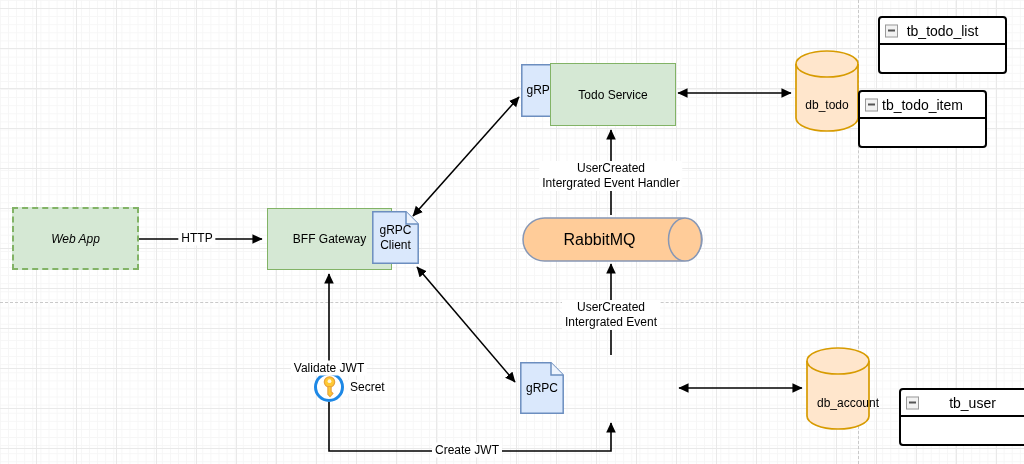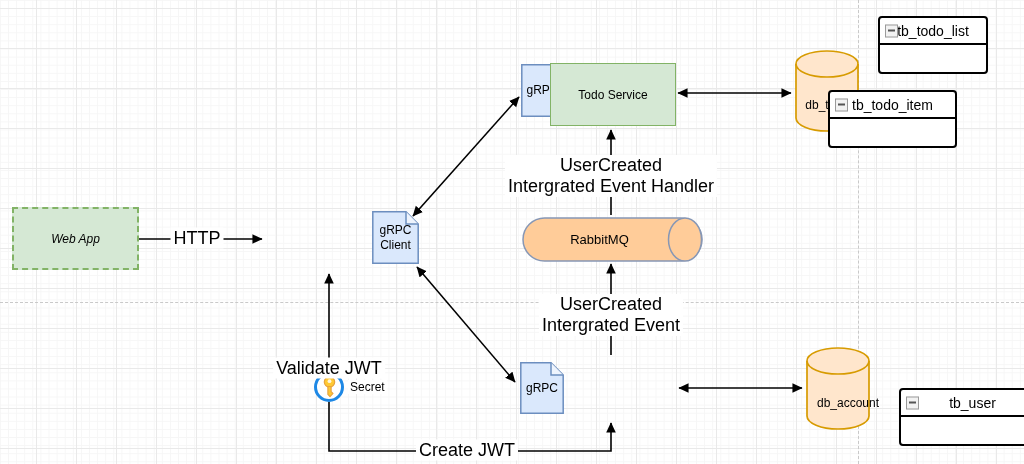--- a/index.html
+++ b/index.html
@@ -20,50 +20,53 @@
         font-size:12px;text-align:center;}
   .service{background:#d5e8d4;border:1px solid #82b366;border-radius:0;}
   .dashed{border:2px dashed #82b366;}
   .doc{position:absolute;}
   .doc .doc-label{position:absolute;inset:0;display:flex;align-items:center;justify-content:center;
         font-size:12px;line-height:15px;white-space:pre-line;text-align:center;}
   .cyl{position:absolute;}
   .cyl .cyl-label{position:absolute;left:0;right:0;bottom:20px;text-align:center;font-size:12px;}
   .queue{position:absolute;}
   .queue .q-label{position:absolute;inset:0;display:flex;align-items:center;justify-content:center;
-        font-size:13px;padding-right:26px;text-align:center;}
+        font-size:16px;padding-right:26px;text-align:center;}
   .dbtable{position:absolute;background:#fff;border:2px solid #000;border-radius:4px;box-sizing:border-box;}
   .dbtable .thead{position:relative;height:25px;border-bottom:2px solid #000;
         display:flex;align-items:center;justify-content:center;font-size:14px;}
   .dbtable .tbody{height:27px;}
   .collapse{position:absolute;left:5px;top:50%;transform:translateY(-50%);width:13px;height:13px;
         background:#f2f2f2;border:1px solid #9a9a9a;box-sizing:border-box;}
   .collapse::after{content:"";position:absolute;left:2px;right:2px;top:4px;border-top:2px solid #555;}
   .elabel{position:absolute;transform:translate(-50%,-50%);background:#fff;padding:0 3px;
-        font-size:18px;line-height:21px;white-space:pre-line;text-align:center;}
+        font-size:12px;line-height:15px;white-space:pre-line;text-align:center;}
   .secret-ring{position:absolute;left:314px;top:372px;width:30px;height:30px;border-radius:50%;
         background:#fff;border:3px solid #1e88e5;box-sizing:border-box;
         display:flex;align-items:center;justify-content:center;}
   .secret-text{position:absolute;left:348px;top:387px;transform:translateY(-50%);font-size:12px;background:#fff;padding:0 2px;}
   .edges{position:absolute;left:0;top:0;pointer-events:none;}
   .edge{stroke:#000;stroke-width:1.6;fill:none;}
   svg.shape{display:block;}
 </style>
 </head>
 <body>
 
 <div class="canvas">
 
   <div class="pageline-v"></div>
   <div class="pageline-h"></div>
 
   <div class="node service dashed" style="left:12px;top:207px;width:127px;height:63px;font-style:italic;">
     <span>Web App</span>
   </div>
 
+  <div class="node service" style="left:267px;top:208px;width:125px;height:62px;">
+    <span>BFF Gateway</span>
+  </div>
 
   <div class="doc" style="left:372px;top:211px;width:47px;height:53px;">
     <svg class="shape" width="47" height="53" viewBox="0 0 47 53">
       <path d="M0.8,0.8 L34,0.8 L46.2,13 L46.2,52.2 L0.8,52.2 Z" fill="#dae8fc" stroke="#6c8ebf" stroke-width="1.5"></path>
       <path d="M34,0.8 L34,13 L46.2,13" fill="#eef4fd" stroke="#6c8ebf" stroke-width="1.5"></path>
     </svg>
     <div class="doc-label">gRPC
 Client</div>
   </div>
 
@@ -105,29 +108,29 @@
   </div>
 
   <div class="cyl" style="left:806px;top:347px;width:84px;height:83px;">
     <svg class="shape" width="64" height="83" viewBox="0 0 64 83">
       <path d="M1,14 v55 a31,13 0 0 0 62,0 v-55" fill="#ffe6cc" stroke="#d79b00" stroke-width="1.7"></path>
       <ellipse cx="32" cy="14" rx="31" ry="13" fill="#ffe6cc" stroke="#d79b00" stroke-width="1.7"></ellipse>
     </svg>
     <div class="cyl-label">db_account</div>
   </div>
 
-  <div class="dbtable" style="left:878px;top:16px;width:110px;">
+  <div class="dbtable" style="left:878px;top:16px;width:129px;">
     <div class="thead">
       <span class="collapse"></span>
       <span>tb_todo_list</span>
     </div>
     <div class="tbody"></div>
   </div>
 
-  <div class="dbtable" style="left:828px;top:90px;width:129px;">
+  <div class="dbtable" style="left:858px;top:90px;width:129px;">
     <div class="thead">
       <span class="collapse"></span>
       <span>tb_todo_item</span>
     </div>
     <div class="tbody"></div>
   </div>
 
   <div class="dbtable" style="left:880px;top:388px;width:147px;margin-left:19px;">
     <div class="thead">
       <span class="collapse"></span>

